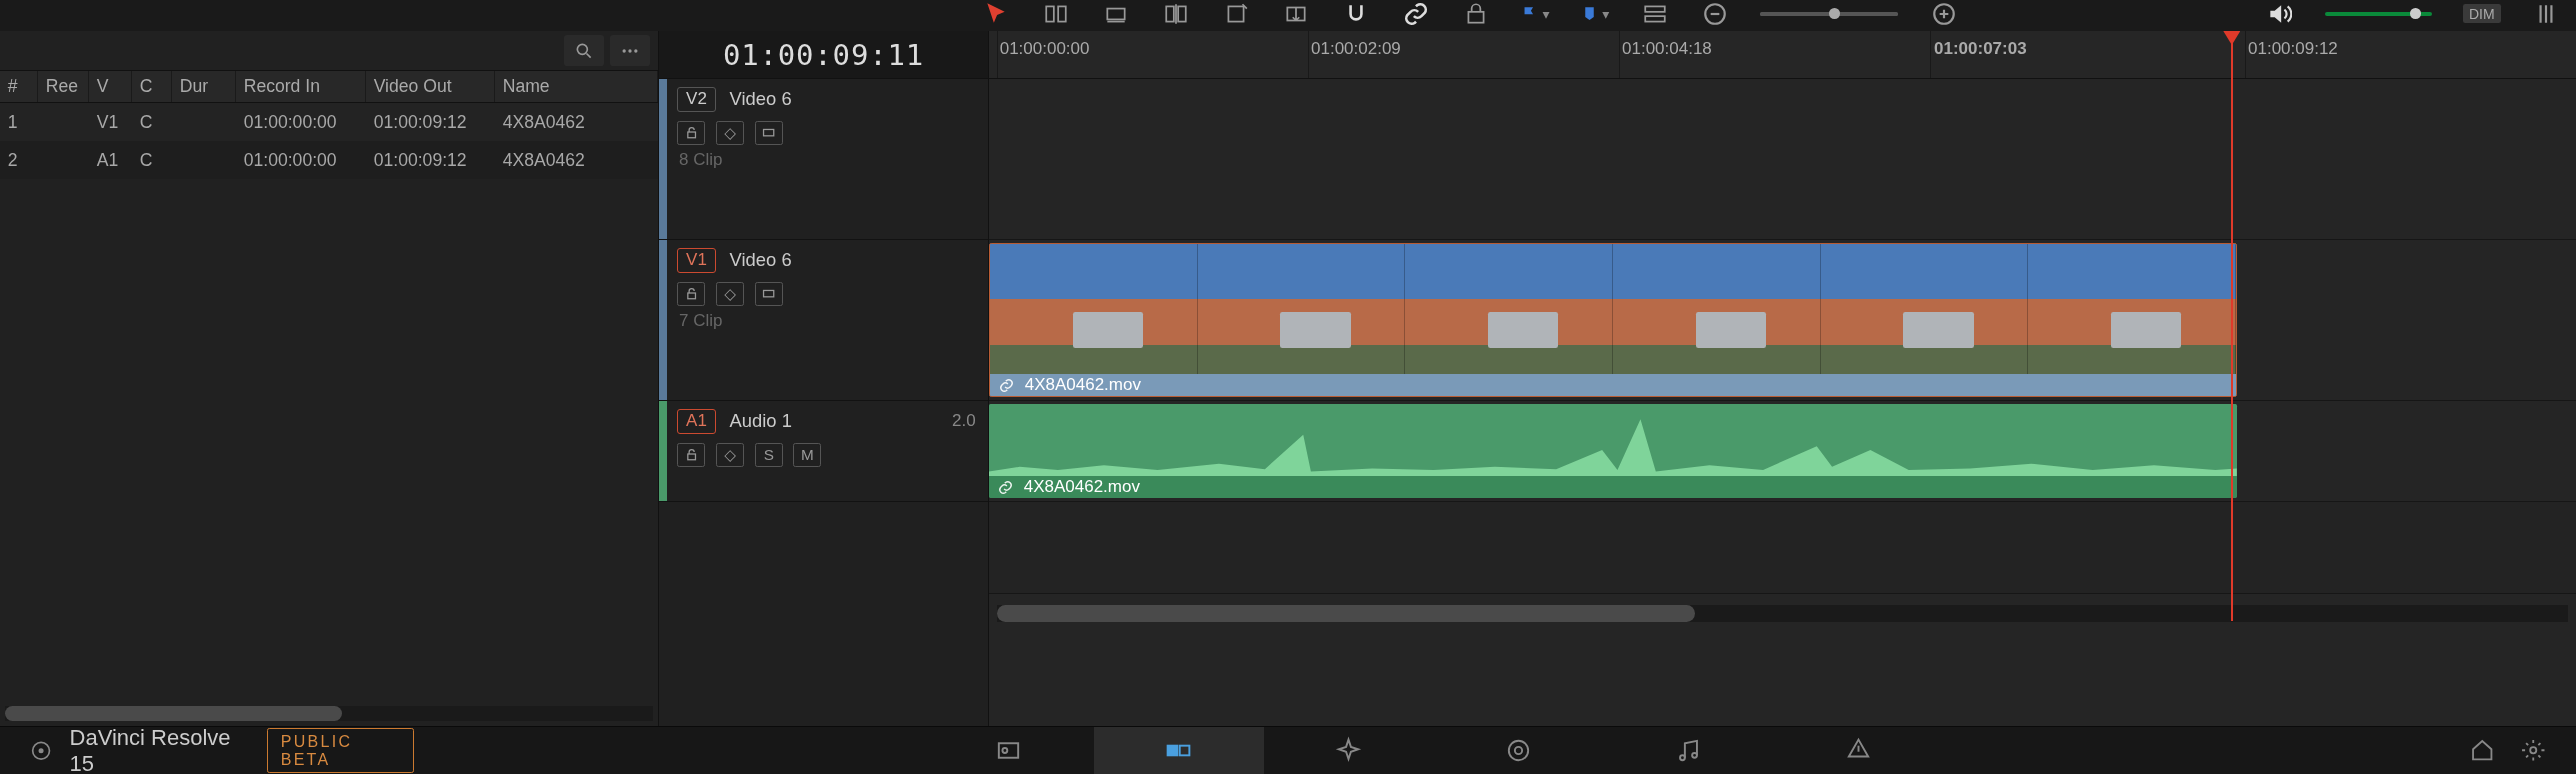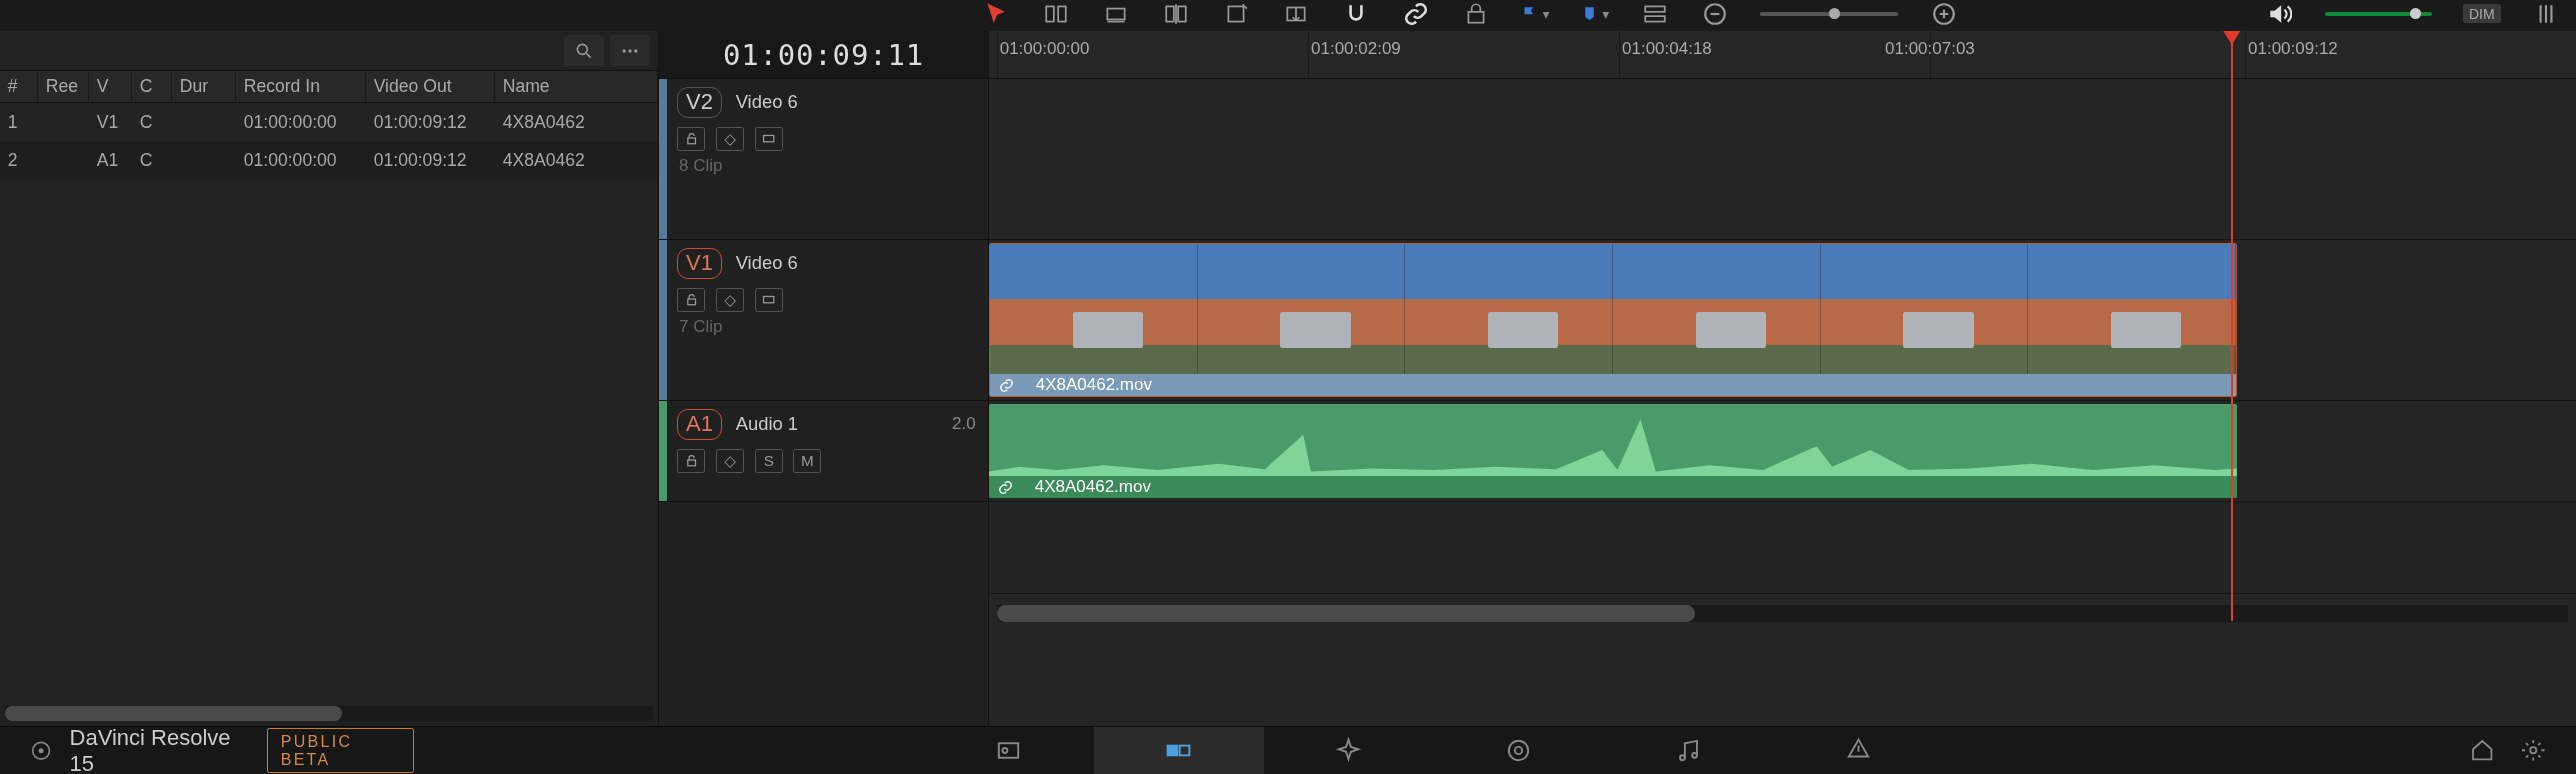--- a/index.html
+++ b/index.html
@@ -55,35 +55,35 @@
 .playhead::before { content:''; position:absolute; top:0; left:-7.7px; width:17px; height:14px; background:#e03a2a; clip-path:polygon(0 0,100% 0,50% 100%); }
 
 .tracks { flex:1; display:flex; }
 .track-heads { width:330px; background:#202020; border-right:0.8px solid #111; }
 .track-lanes { flex:1; position:relative; background:#252525; overflow:hidden; }
 
 .th { border-bottom:0.8px solid #121212; display:flex; flex-direction:column; position:relative; }
 .th .strip { position:absolute; left:0; top:0; width:7.7px; height:100%; }
 .th.video .strip{ background:#5a7a9a; } .th.audio .strip{ background:#4a9a6a; }
 .th .row1 { display:flex; align-items:center; gap:14px; padding:7.7px 0 4.6px 18.4px; }
-.th .tag { border:0.8px solid #555; padding:1.5px 7.7px; font-size:22px; color:#ccc; border-radius:11px; }
+.th .tag { border:0.8px solid #555; padding:1.5px 7.7px; font-size:17px; color:#ccc; border-radius:3px; }
 .th .tag.lit { border-color:#cc4a30; color:#e0745a; }
 .th .tname { color:#ccc; font-size:18.4px; }
 .th .sub { color:#666; font-size:17px; padding-left:20px; }
 .th .row2 { display:flex; gap:10.7px; padding:4.6px 0 4.6px 18.4px; align-items:center; }
 .th .ib { width:28px; height:24.5px; border:0.8px solid #555; display:flex; align-items:center; justify-content:center; color:#999; font-size:15.3px; border-radius:2.3px; }
 .th .val { margin-left:auto; margin-right:12.3px; color:#888; font-size:17px; }
 
 .lane { position:absolute; left:0; right:0; border-bottom:0.8px solid #161616; }
 .clip { position:absolute; top:3.1px; bottom:3.1px; border-radius:2.3px; overflow:hidden; }
 .clip.vid { background:#6b8fab; border:1.5px solid #b85c34; }
 .clip.vid .thumbs { position:absolute; left:0; right:0; top:0; bottom:21.5px; display:flex; }
 .clip.vid .thumbs .t { flex:1; background:linear-gradient(180deg,#4a7ab8 0%,#4a7ab8 42%,#b86a48 42%,#b86a48 78%,#5a6a4a 78%,#5a6a4a 100%); border-right:0.8px solid rgba(0,0,0,0.25); position:relative; }
 .clip.vid .thumbs .t::after{ content:''; position:absolute; left:40%; top:52%; width:34%; height:28%; background:#b0b4b8; border-radius:2.3px; }
-.clip .label { position:absolute; left:0; right:0; bottom:0; height:21.5px; background:#7a9ab8; color:#fff; display:flex; align-items:center; gap:21px; padding:0 7.7px; font-size:17px; }
+.clip .label { position:absolute; left:0; right:0; bottom:0; height:21.5px; background:#7a9ab8; color:#fff; display:flex; align-items:center; gap:10px; padding:0 7.7px; font-size:17px; }
 .clip.aud { background:#4a9a6a; }
 .clip.aud .wave { position:absolute; left:0; right:0; top:0; bottom:21.5px; }
 .clip.aud .label { background:#3a8a5a; }
 .linkic { width:17px; height:17px; opacity:.9; }
 
 .tl-scroll { height:17px; background:#1a1a1a; position:relative; margin:4.6px 7.7px; }
 .tl-scroll::after{ content:''; position:absolute; left:0; top:0; width:698px; height:100%; background:#4a4a4a; border-radius:8.4px; }
 
 
 .bottombar { height:48px; background:#171717; display:flex; align-items:center; border-top:0.8px solid #0a0a0a; }
@@ -265,21 +265,21 @@
           </div>
         <div class="ruler" id="ruler">
           <div class="playhead" style="left:1242px; height:590px;"></div>
         <div class="tline" style="left: 7.7px;"></div>
             <div class="tick" style="left: 10.7px;">01:00:00:00</div>
             <div class="tline" style="left: 319px;"></div>
             <div class="tick" style="left: 322px;">01:00:02:09</div>
             <div class="tline" style="left: 630px;"></div>
             <div class="tick" style="left: 633px;">01:00:04:18</div>
             <div class="tline" style="left: 941px;"></div>
-            <div class="tick" style="left: 896px;">01:00:07:03</div>
+            <div class="tick" style="left: 945px; font-weight: bold;">01:00:07:03</div>
             <div class="tline" style="left: 1256px;"></div>
             <div class="tick" style="left: 1259px;">01:00:09:12</div>
           </div>
       </div>
 
       <div class="tracks">
         <div class="track-heads">
 
           <div class="th video" style="height:161px">
             <div class="strip"></div>

